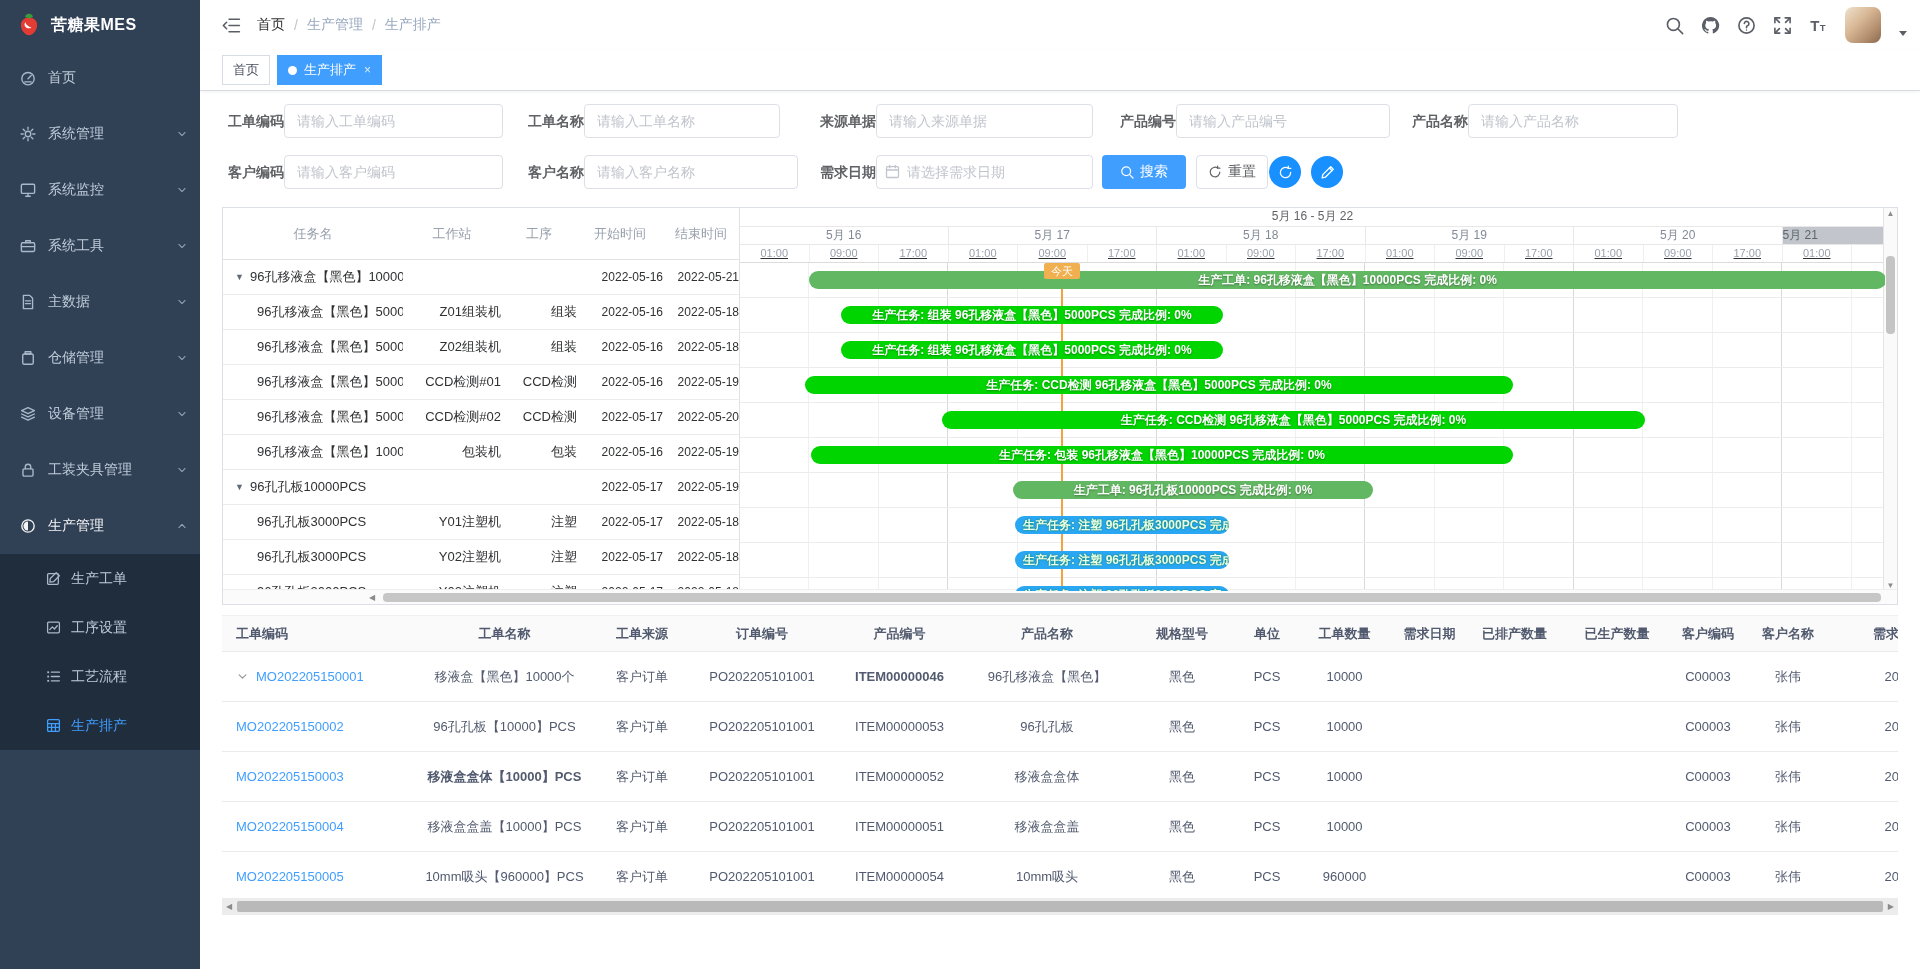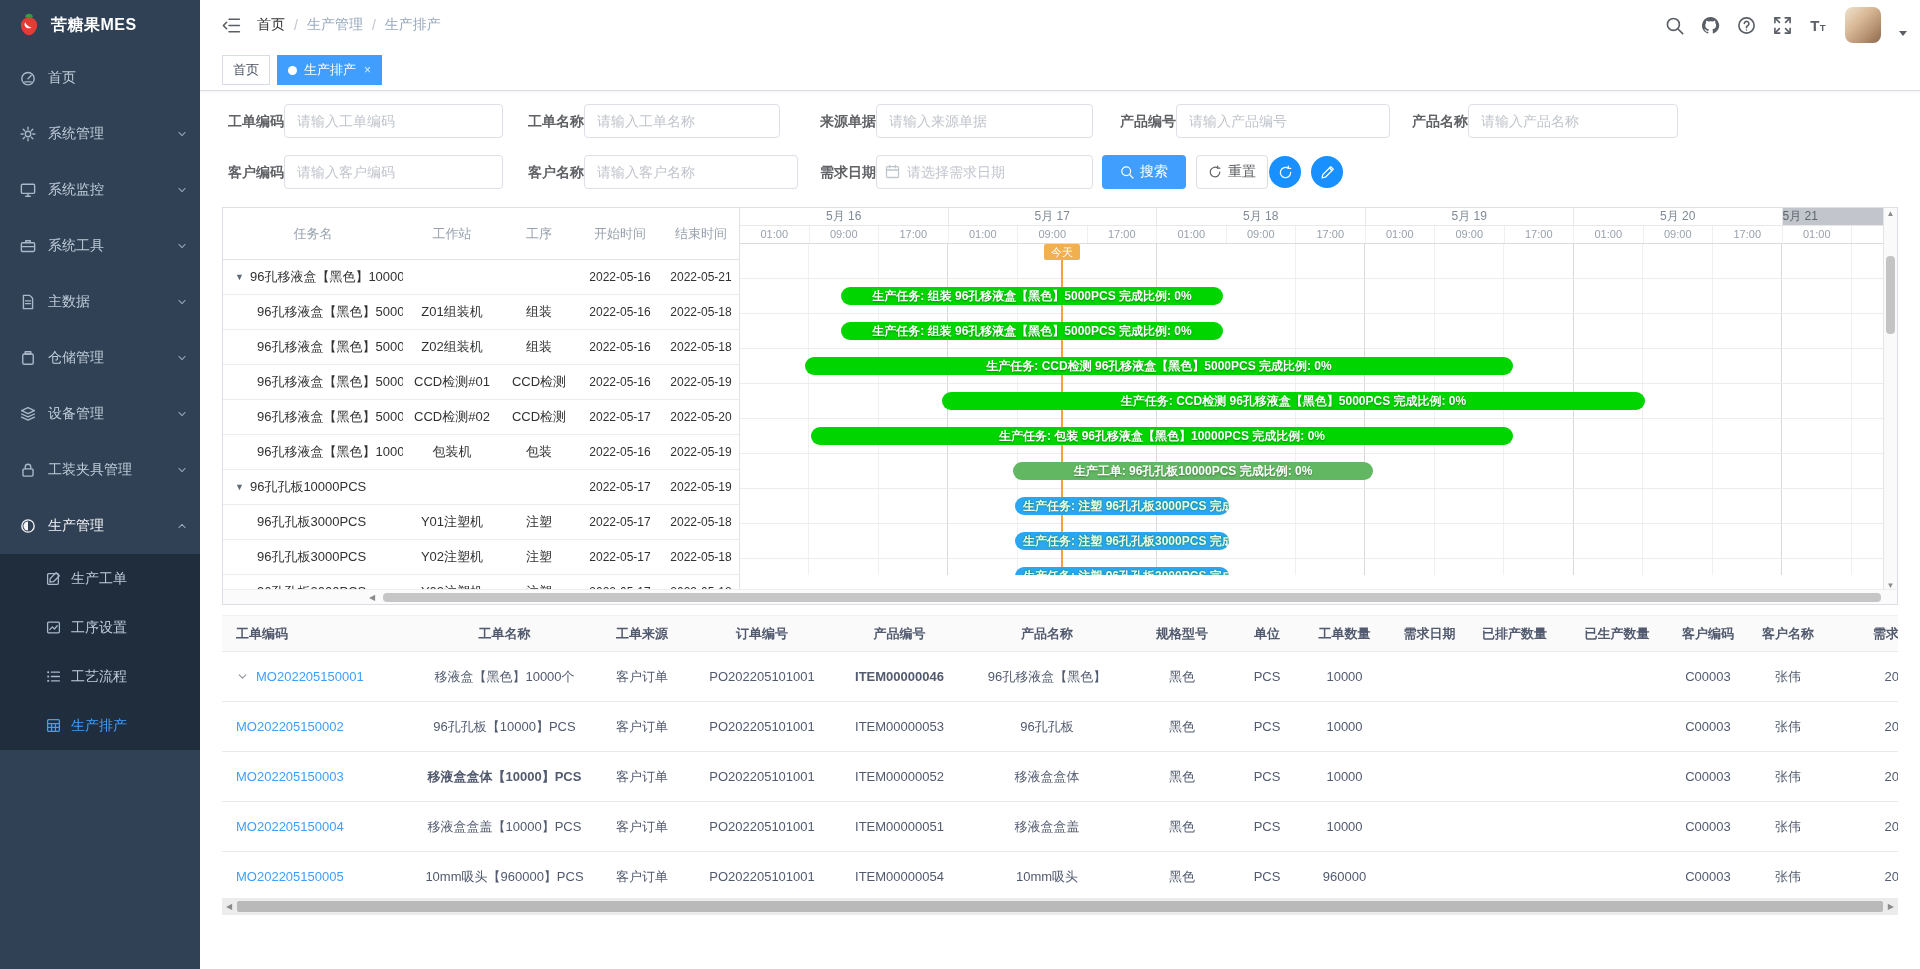--- a/index.html
+++ b/index.html
@@ -55,30 +55,30 @@
   .btn-ic{width:14px;height:14px;}
   .cbtn{position:absolute;width:32px;height:32px;border-radius:50%;background:#1890ff;color:#fff;display:flex;align-items:center;justify-content:center;cursor:pointer;}
   .cbtn .btn-ic{width:15px;height:15px;}
   
   .gantt{position:absolute;left:222px;top:207px;width:1676px;height:398px;border:1px solid #dcdfe6;box-sizing:border-box;background:#fff;}
   .g-left{position:absolute;left:0;top:0;width:516px;height:383px;}
   .g-lhead{height:52px;border-bottom:1px solid #e2e2e2;display:flex;align-items:center;color:#98a1ad;font-size:13px;box-sizing:border-box;}
   .g-lhead .gc{text-align:center;flex:none;}
   .g-lbody{height:330px;overflow:hidden;}
   .g-lrow{height:35px;display:flex;align-items:center;border-bottom:1px solid #ececec;font-size:13px;color:#303133;box-sizing:border-box;cursor:pointer;}
-  .g-lrow .gc{flex:none;text-align:center;overflow:hidden;white-space:nowrap;}
+  .g-lrow .gc{flex:none;text-align:right;overflow:hidden;white-space:nowrap;}
   .g-task{display:flex;align-items:center;text-align:left !important;}
   .g-tri{font-size:9px;color:#5f6b77;margin-right:6px;flex:none;}
   .g-date{font-size:12px;color:#303133;}
   .g-tl{position:absolute;left:516px;top:0;width:1146px;height:383px;border-left:1px solid #e2e2e2;box-sizing:border-box;overflow:hidden;}
   .g-range{height:18px;text-align:center;font-size:12px;color:#606266;border-bottom:1px solid #e8e8e8;line-height:17px;}
   .g-days{height:17px;display:flex;border-bottom:1px solid #e8e8e8;}
   .g-day{border-right:1px solid #e8e8e8;text-align:center;font-size:12px;color:#808a96;line-height:16px;box-sizing:border-box;overflow:hidden;white-space:nowrap;flex:none;}
   .g-day.gray{background:#c2c6cc;color:#5c6570;}
-  .g-hours{height:17px;display:flex;border-bottom:1px solid #dcdcdc;}
+  .g-hours{height:17px;display:flex;border-bottom:1px solid #dcdcdc;text-decoration:underline;}
   .g-hour{border-right:1px solid #efefef;text-align:center;font-size:11px;color:#98a1ad;line-height:16px;box-sizing:border-box;flex:none;}
   .g-body{position:relative;height:331px;overflow:hidden;
     background-image:
       repeating-linear-gradient(to bottom,transparent 0,transparent 34px,#ececec 34px,#ececec 35px),
       repeating-linear-gradient(to right,transparent 0,transparent 207.5px,#d9d9d9 207.5px,#d9d9d9 208.5px),
       repeating-linear-gradient(to right,transparent 0,transparent 68.5px,#f0f0f0 68.5px,#f0f0f0 69.5px);}
   .todayline{position:absolute;width:2px;background:#f2a33c;top:0;bottom:0;z-index:2;}
   .todaytag{position:absolute;width:36px;height:16px;background:#f0b04f;color:#fff;font-size:11px;text-align:center;line-height:16px;border-radius:2px;z-index:4;}
   .bar{position:absolute;height:18px;border-radius:9px;line-height:18px;text-align:center;font-size:12px;font-weight:bold;color:#fff;
        overflow:hidden;white-space:nowrap;text-shadow:0 1px 2px rgba(0,0,0,.35);padding:0 8px;box-sizing:border-box;z-index:3;cursor:pointer;}
@@ -524,20 +524,21 @@
               <span style="overflow:hidden;white-space:nowrap;">96孔孔板3000PCS</span>
             </div>
             <div class="gc" style="width: 98px;">Y03注塑机</div>
             <div class="gc" style="width: 76px;">注塑</div>
             <div class="gc g-date" style="width: 86px;">2022-05-17</div>
             <div class="gc g-date" style="width: 76px;">2022-05-18</div>
           </div>
         </div>
     </div>
     <div class="g-tl">
+      <div class="g-range">5月 16 - 5月 22</div>
       <div class="g-days" id="g-days">
           <div class="g-day" style="width: 208.5px;">5月 16</div>
           <div class="g-day" style="width: 208.5px;">5月 17</div>
           <div class="g-day" style="width: 208.5px;">5月 18</div>
           <div class="g-day" style="width: 208.5px;">5月 19</div>
           <div class="g-day" style="width: 208.5px;">5月 20</div>
           <div class="g-day gray" style="width: 105.5px; text-align: right; padding-right: 86px;">5月 21</div>
         </div>
       <div class="g-hours" id="g-hours">
           <div class="g-hour" style="width: 69.5px;">01:00</div>
@@ -554,20 +555,21 @@
           <div class="g-hour" style="width: 69.5px;">17:00</div>
           <div class="g-hour" style="width: 69.5px;">01:00</div>
           <div class="g-hour" style="width: 69.5px;">09:00</div>
           <div class="g-hour" style="width: 69.5px;">17:00</div>
           <div class="g-hour" style="width: 69.5px;">01:00</div>
           <div class="g-hour" style="width: 34px; border-right: none;"></div>
         </div>
       <div class="g-body" id="g-body">
           <div class="todayline" style="left: 321px;"></div>
           <div class="todaytag" style="left: 304px; top: 0px;">今天</div>
+          <div class="bar order" style="left: 69px; top: 8px; width: 1077px;">生产工单: 96孔移液盒【黑色】10000PCS 完成比例: 0%</div>
           <div class="bar task" style="left: 101px; top: 43px; width: 382px;">生产任务: 组装 96孔移液盒【黑色】5000PCS 完成比例: 0%</div>
           <div class="bar task" style="left: 101px; top: 78px; width: 382px;">生产任务: 组装 96孔移液盒【黑色】5000PCS 完成比例: 0%</div>
           <div class="bar task" style="left: 65px; top: 113px; width: 708px;">生产任务: CCD检测 96孔移液盒【黑色】5000PCS 完成比例: 0%</div>
           <div class="bar task" style="left: 202px; top: 148px; width: 703px;">生产任务: CCD检测 96孔移液盒【黑色】5000PCS 完成比例: 0%</div>
           <div class="bar task" style="left: 71px; top: 183px; width: 702px;">生产任务: 包装 96孔移液盒【黑色】10000PCS 完成比例: 0%</div>
           <div class="bar order" style="left: 273px; top: 218px; width: 360px;">生产工单: 96孔孔板10000PCS 完成比例: 0%</div>
           <div class="bar selected" style="left: 275px; top: 253px; width: 214px;">生产任务: 注塑 96孔孔板3000PCS 完成比例: 0%</div>
           <div class="bar selected" style="left: 275px; top: 288px; width: 214px;">生产任务: 注塑 96孔孔板3000PCS 完成比例: 0%</div>
           <div class="bar selected" style="left: 275px; top: 323px; width: 214px;">生产任务: 注塑 96孔孔板3000PCS 完成比例: 0%</div>
         </div>

